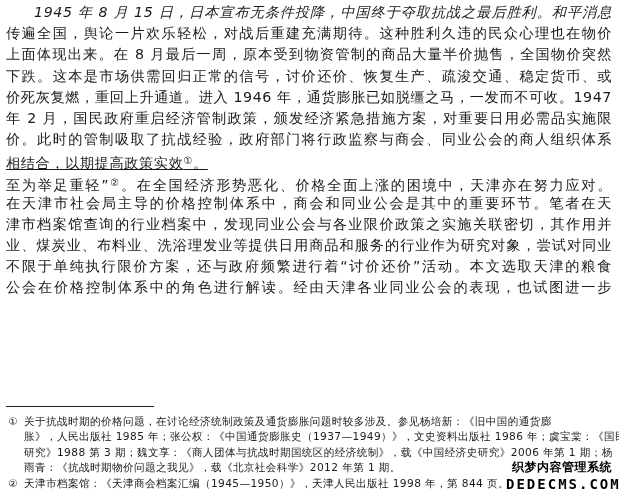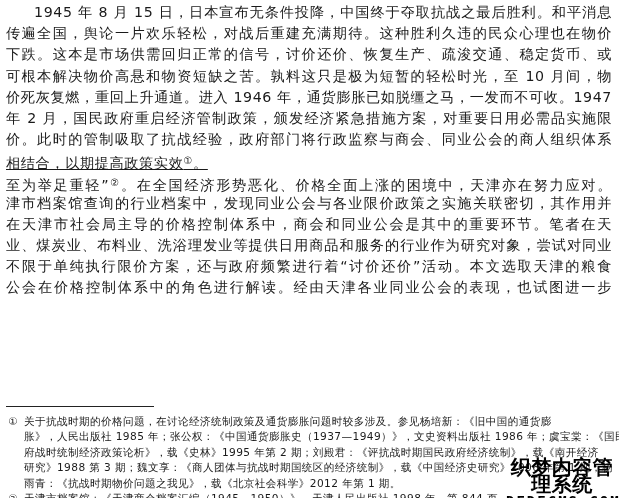--- a/index.html
+++ b/index.html
@@ -8,70 +8,69 @@
     font-family: "DejaVu Sans", "Liberation Sans", sans-serif;
     color: #1a1a1a;
   }
   .page { position: absolute; left: 0; top: 0; width: 619px; height: 498px; }
   .body-text {
     position: absolute; left: 6px; top: 2px; width: 606px;
     font-size: 14.2px; line-height: 21.2px; letter-spacing: 0.6px;
   }
   .line { white-space: nowrap; height: 21.2px; display: block; text-align: justify; text-align-last: justify; }
   .line.last { text-align-last: left; text-decoration: underline; }
-  .indent { padding-left: 28px; }
+  .indent { padding-left: 28px; font-style: italic; }
   .sup { font-size: 10px; vertical-align: 4px; }
   .rule {
     position: absolute; left: 6px; top: 406px; width: 148px; height: 1px; background: #222;
   }
   .footnotes {
     position: absolute; left: 24px; top: 414px; width: 592px;
     font-size: 10.6px; line-height: 15.4px; letter-spacing: 0.4px; color: #1a1a1a;
   }
   .fn-line { white-space: nowrap; display: block; height: 15.4px; }
   .fn-marker { position: absolute; left: -16px; }
   .fn-item { position: relative; }
   .watermark {
     position: absolute; left: 506px; top: 459px; width: 112px; text-align: center;
     color: #000; font-weight: bold; line-height: 17px;
   }
-  .wm-top { font-size: 20px; letter-spacing: 0.5px; font-family: Liberation Serif, serif; }
+  .wm-top { font-size: 12px; letter-spacing: 0.5px; font-family: Liberation Serif, serif; }
   .wm-bottom { font-size: 14px; letter-spacing: 2px; font-family: "DejaVu Sans Mono", monospace; }
 </style>
 </head>
 <body>
 
 <div class="page">
 
   <div class="body-text">
     <span class="line indent">1945 年 8 月 15 日，日本宣布无条件投降，中国终于夺取抗战之最后胜利。和平消息</span>
     <span class="line">传遍全国，舆论一片欢乐轻松，对战后重建充满期待。这种胜利久违的民众心理也在物价</span>
+    <span class="line">上面体现出来。在 8 月最后一周，原本受到物资管制的商品大量半价抛售，全国物价突然</span>
     <span class="line">下跌。这本是市场供需回归正常的信号，讨价还价、恢复生产、疏浚交通、稳定货币、或</span>
-    <span class="line">可根本解决物价高悬和物资短缺之苦。孰料这只是极为短暂的轻松时光，至 10 月间，物</span>
     <span class="line">价死灰复燃，重回上升通道。进入 1946 年，通货膨胀已如脱缰之马，一发而不可收。1947</span>
     <span class="line">年 2 月，国民政府重启经济管制政策，颁发经济紧急措施方案，对重要日用必需品实施限</span>
     <span class="line">价。此时的管制吸取了抗战经验，政府部门将行政监察与商会、同业公会的商人组织体系</span>
     <span class="line last"><span>相结合，以期提高政策实效</span><span class="sup">①</span><span>。</span></span>
 
     <span class="line"><span>至为举足重轻”</span><span class="sup">②</span><span>。在全国经济形势恶化、价格全面上涨的困境中，天津亦在努力应对。</span></span>
+    <span class="line">在天津市社会局主导的价格控制体系中，商会和同业公会是其中的重要环节。笔者在天</span>
     <span class="line">津市档案馆查询的行业档案中，发现同业公会与各业限价政策之实施关联密切，其作用并</span>
-    <span class="line">在天津市社会局主导的价格控制体系中，商会和同业公会是其中的重要环节。笔者在天</span>
     <span class="line">业、煤炭业、布料业、洗浴理发业等提供日用商品和服务的行业作为研究对象，尝试对同业</span>
     <span class="line">不限于单纯执行限价方案，还与政府频繁进行着“讨价还价”活动。本文选取天津的粮食</span>
     <span class="line">公会在价格控制体系中的角色进行解读。经由天津各业同业公会的表现，也试图进一步</span>
   </div>
 
   <div class="rule"></div>
 
   <div class="footnotes">
     <div class="fn-item">
       <span class="fn-marker">①</span>
       <span class="fn-line">关于抗战时期的价格问题，在讨论经济统制政策及通货膨胀问题时较多涉及。参见杨培新：《旧中国的通货膨</span>
       <span class="fn-line">胀》，人民出版社 1985 年；张公权：《中国通货膨胀史（1937—1949）》，文史资料出版社 1986 年；虞宝棠：《国民政</span>
-      <span class="fn-line">府战时统制经济政策论析》，载《史林》1995 年第 2 期；刘殿君：《评抗战时期国民政府经济统制》，载《南开经济</span>
       <span class="fn-line">研究》1988 第 3 期；魏文享：《商人团体与抗战时期国统区的经济统制》，载《中国经济史研究》2006 年第 1 期；杨</span>
       <span class="fn-line">雨青：《抗战时期物价问题之我见》，载《北京社会科学》2012 年第 1 期。</span>
     </div>
     <div class="fn-item">
       <span class="fn-marker">②</span>
       <span class="fn-line">天津市档案馆：《天津商会档案汇编（1945—1950）》，天津人民出版社 1998 年，第 844 页。</span>
     </div>
   </div>
 
   <div class="watermark">

